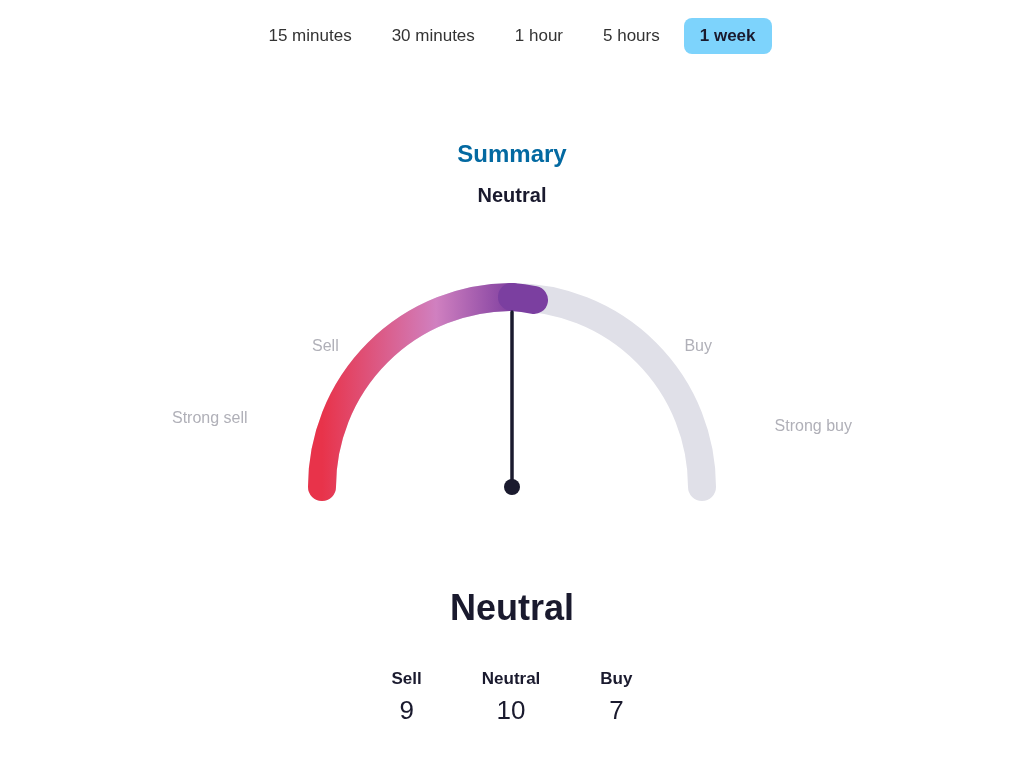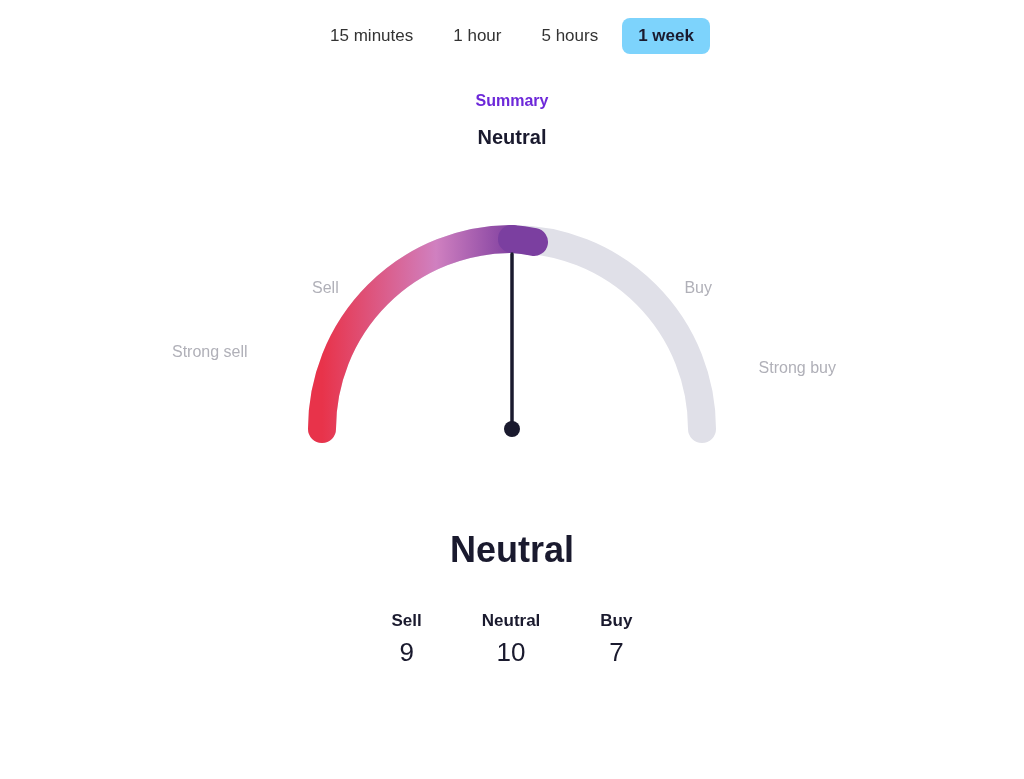--- a/index.html
+++ b/index.html
@@ -42,24 +42,25 @@
     .main-content {
       display: flex;
       flex-direction: column;
       align-items: center;
       flex: 1;
       width: 100%;
       padding-top: 20px;
     }
 
     .summary-title {
-      font-size: 16px;
-      font-weight: 700;
-      color: #6d28d9;
+      font-size: 24px;
+      font-weight: 700;
+      color: #0369a1;
       margin-bottom: 16px;
+      margin-top: 48px;
     }
 
     .neutral-top-label {
       font-size: 20px;
       font-weight: 700;
       color: #1a1a2e;
       margin-bottom: 30px;
     }
 
     
@@ -76,21 +77,21 @@
       position: absolute;
       top: 0;
       left: 50%;
       transform: translateX(-50%);
     }
 
     
     .label-strong-sell {
       position: absolute;
       left: 0px;
-      top: 164px;
+      top: 172px;
       font-size: 16px;
       color: #b0b0b8;
       font-weight: 400;
     }
     .label-sell {
       position: absolute;
       left: 140px;
       top: 100px;
       font-size: 16px;
       color: #b0b0b8;
@@ -99,21 +100,21 @@
     .label-buy {
       position: absolute;
       right: 140px;
       top: 100px;
       font-size: 16px;
       color: #b0b0b8;
       font-weight: 400;
     }
     .label-strong-buy {
       position: absolute;
-      right: 16px;
+      right: 0px;
       top: 180px;
       font-size: 16px;
       color: #b0b0b8;
       font-weight: 400;
     }
 
     
     .neutral-bottom-label {
       font-size: 36px;
       font-weight: 800;
@@ -143,20 +144,21 @@
       font-size: 26px;
       font-weight: 400;
       color: #1a1a2e;
     }
   </style>
 </head>
 <body>
 
 <div class="tabs-bar">
   <div class="tab-item">15 minutes</div>
+  <div class="tab-item">30 minutes</div>
   <div class="tab-item">1 hour</div>
   <div class="tab-item">5 hours</div>
   <div class="tab-item active">1 week</div>
 </div>
 
 <div class="main-content">
 
   <div class="summary-title">Summary</div>
   <div class="neutral-top-label">Neutral</div>
 

